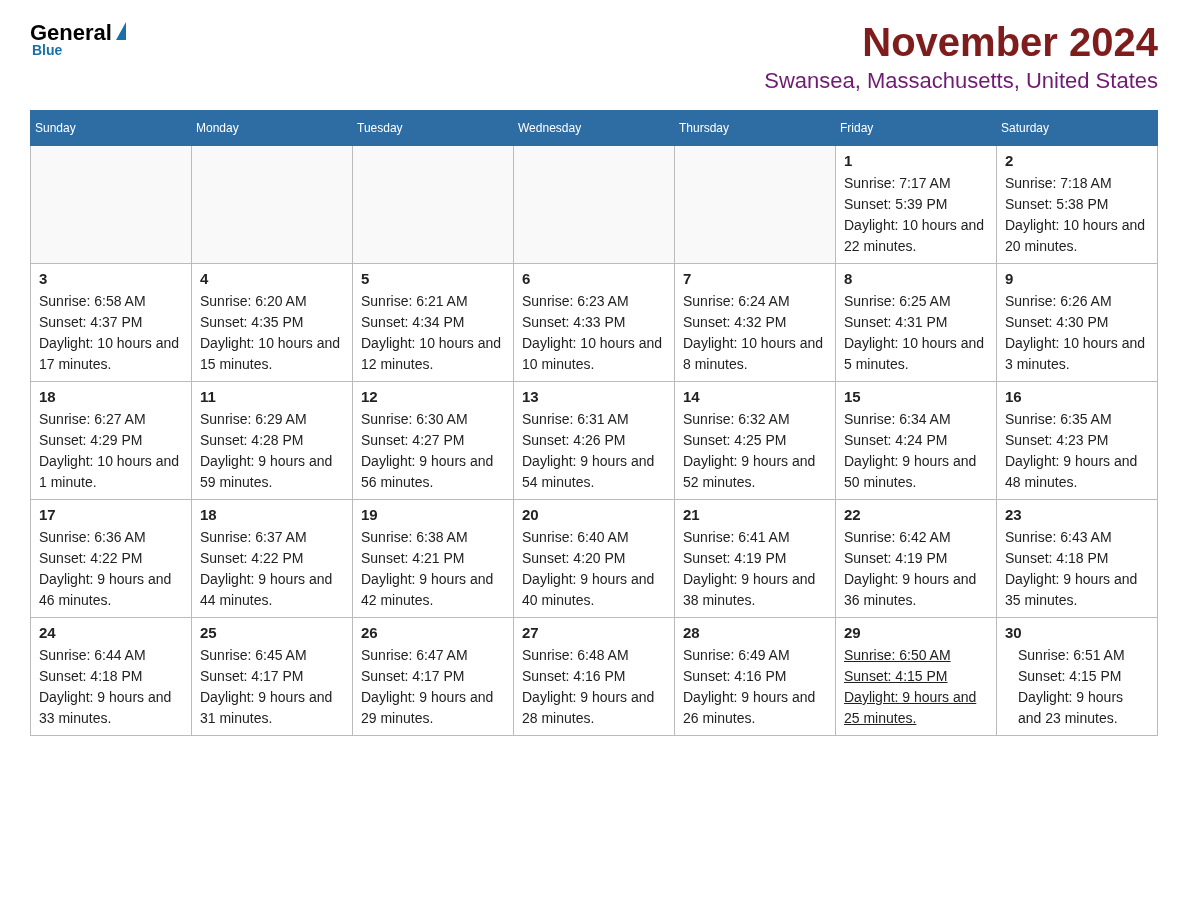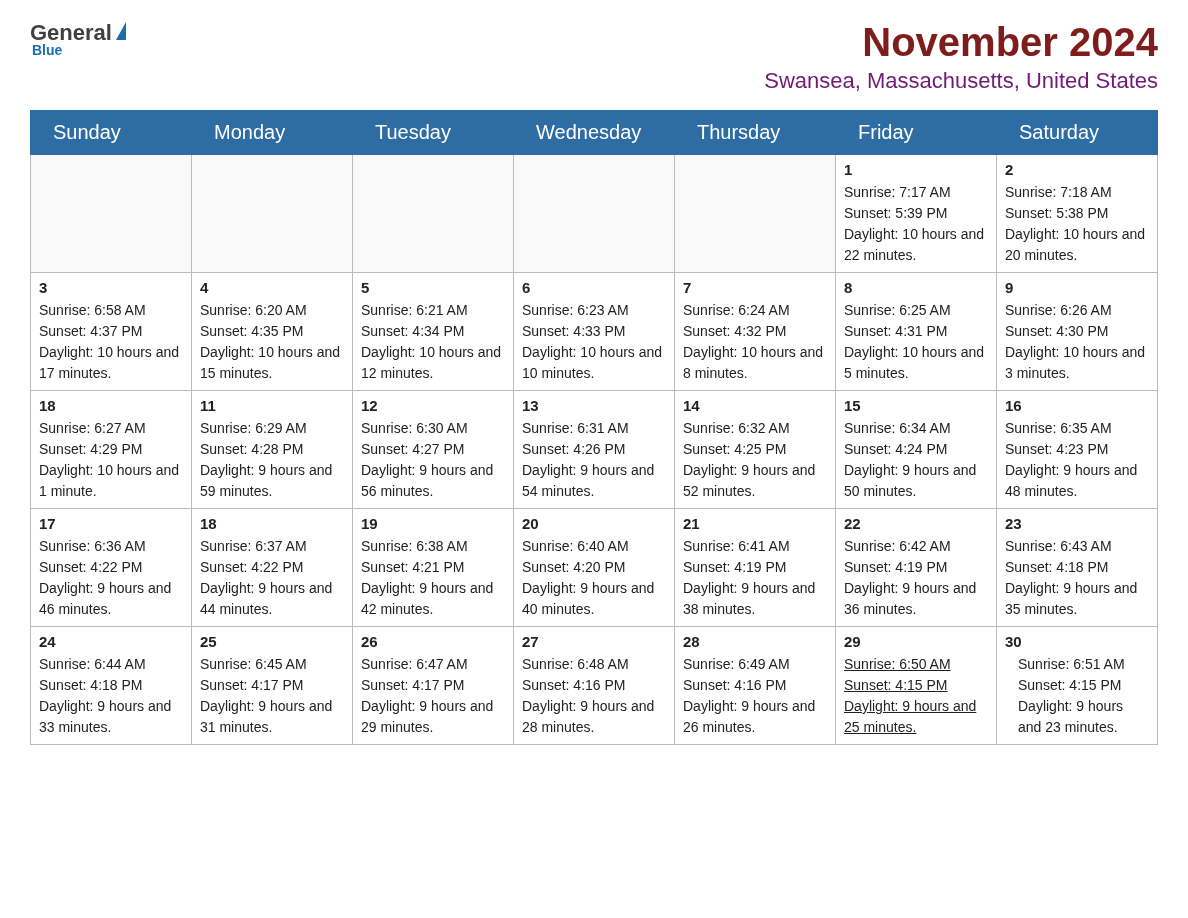--- a/index.html
+++ b/index.html
@@ -22,21 +22,21 @@
       align-items: flex-start;
     }
     .logo-text {
       font-size: 22px;
       font-weight: bold;
       color: #333;
       display: flex;
       align-items: center;
       gap: 2px;
     }
-    .logo-general { color: #404040; }
+    .logo-general { color: #000000; }
     .logo-triangle {
       width: 0;
       height: 0;
       border-left: 10px solid transparent;
       border-bottom: 18px solid #1a6fa8;
       margin-left: 2px;
       margin-top: -4px;
     }
     .logo-sub {
       font-size: 14px;
@@ -61,23 +61,23 @@
       margin-top: 4px;
     }
     .calendar-table {
       width: 100%;
       border-collapse: collapse;
       border: 1px solid #999;
     }
     .calendar-table th {
       background-color: #2e6da4;
       color: #fff;
-      font-size: 20px;
+      font-size: 12px;
       font-weight: normal;
-      padding: 10px 22px;
+      padding: 10px 4px;
       text-align: left;
       border: 1px solid #2e6da4;
     }
     .calendar-table td {
       vertical-align: top;
       padding: 6px 8px;
       border: 1px solid #bbb;
       width: calc(100% / 7);
       min-height: 110px;
       height: 110px;

